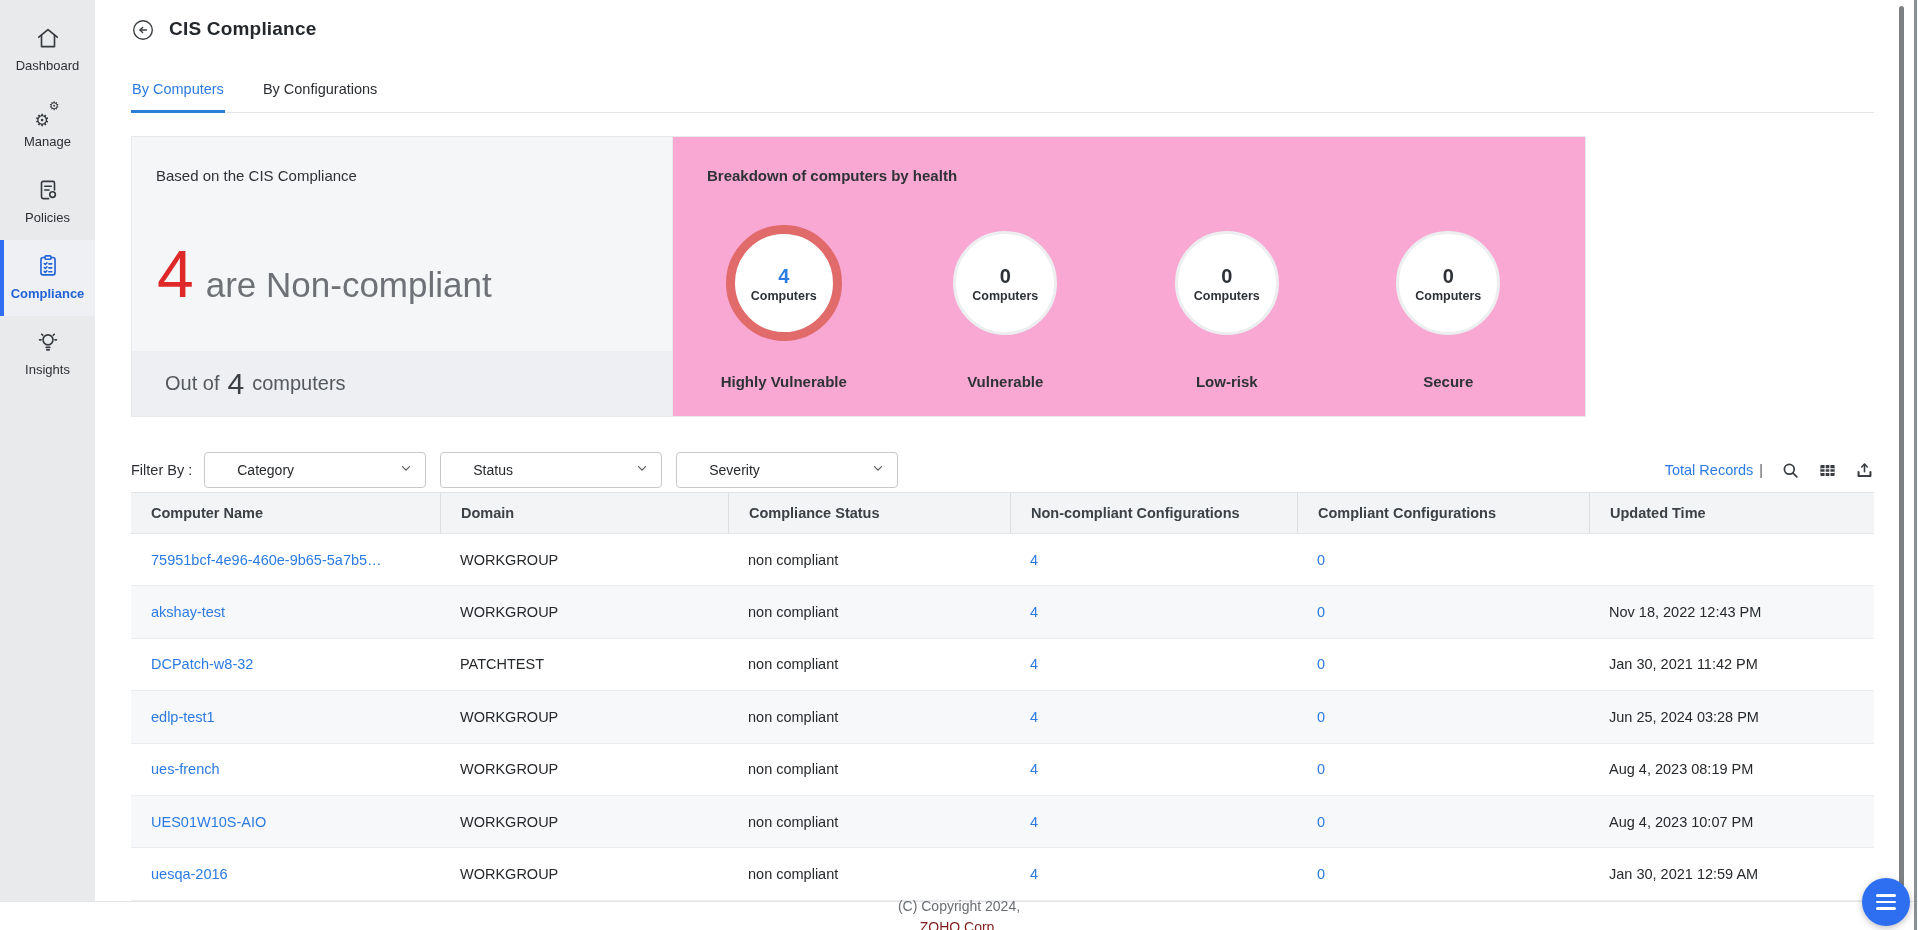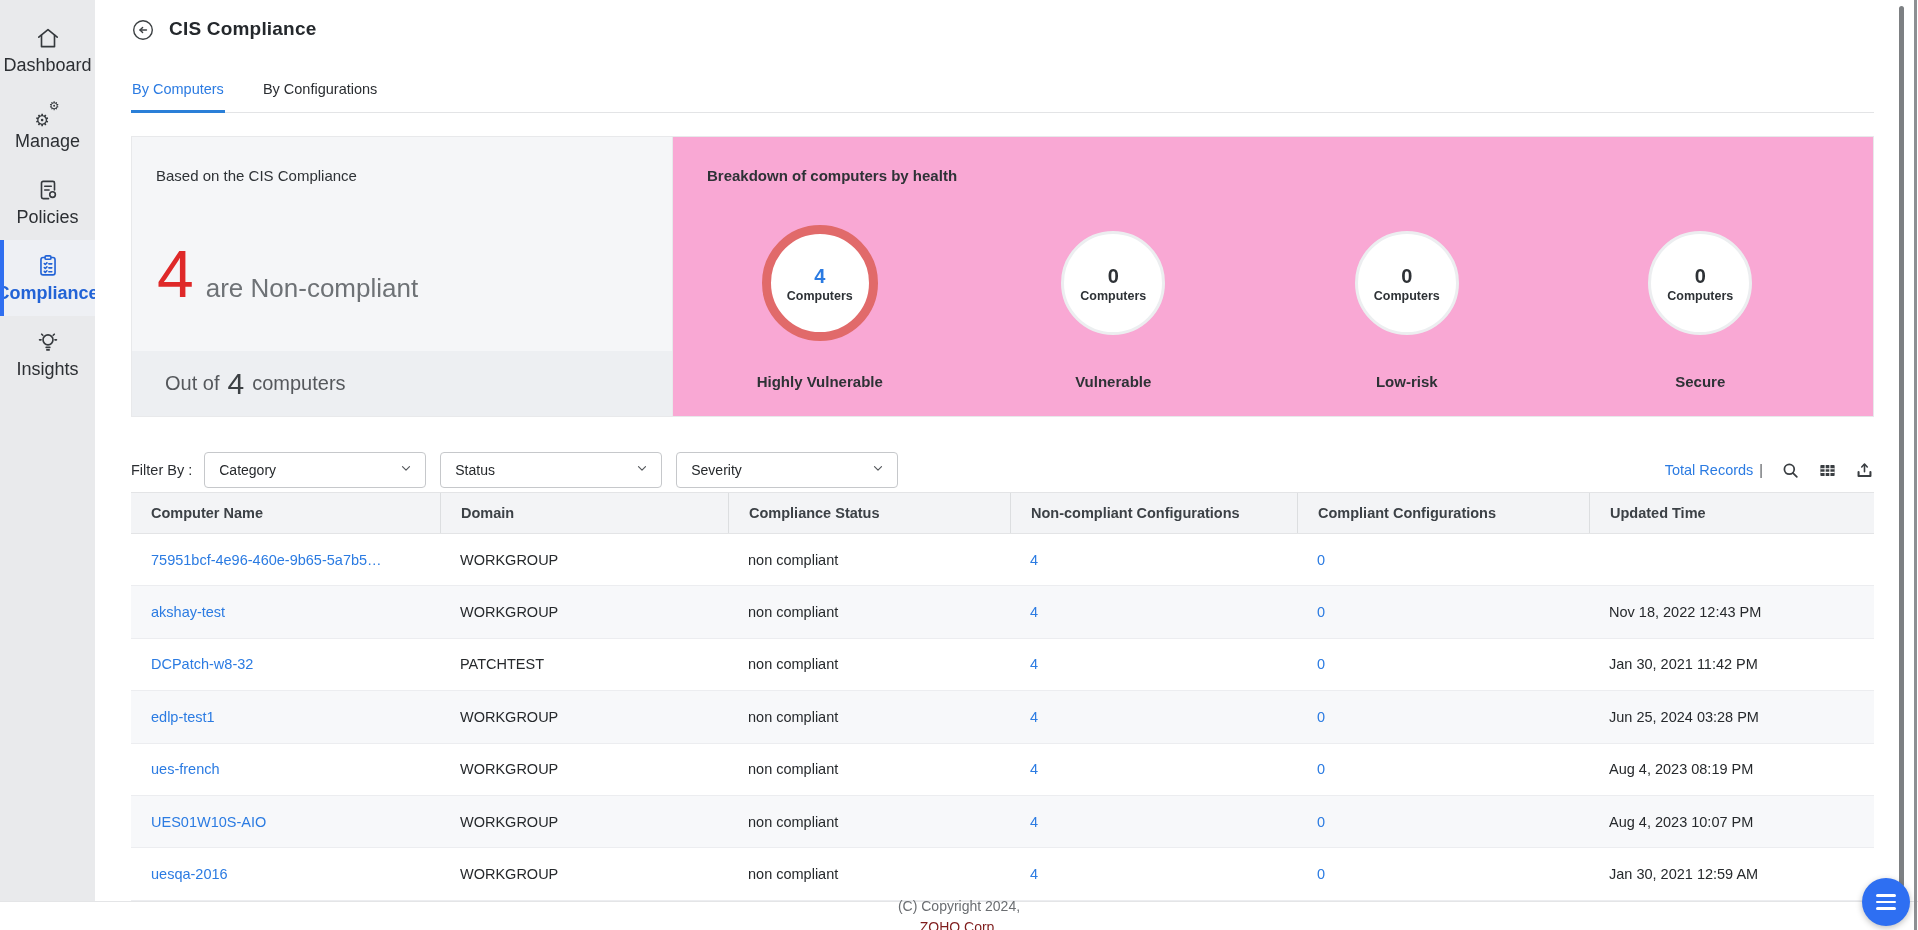--- a/index.html
+++ b/index.html
@@ -3,47 +3,47 @@
 <meta charset="utf-8">
 <style>
   * { margin:0; padding:0; box-sizing:border-box; }
   html,body { width:1918px; height:930px; overflow:hidden; }
   body { font-family:"Liberation Sans", sans-serif; background:#ffffff; color:#26292d; position:relative; }
   .screen { position:absolute; inset:0; background:#fff; }
 
   
   .sidebar { position:absolute; left:0; top:0; width:95px; height:901px; background:#e9eaec; padding-top:12px; }
   .nav-item { position:relative; width:95px; padding:13px 4px 15px 4px; display:flex; flex-direction:column; align-items:center; gap:7px; cursor:pointer; }
-  .nav-item .nav-label { font-size:18px; color:#2c2f33; line-height:15px; }
+  .nav-item .nav-label { font-size:13px; color:#2c2f33; line-height:15px; }
   .nav-item svg { display:block; }
   .nav-item.active { background:#eef0f4; }
   .nav-item.active::before { content:""; position:absolute; left:0; top:0; bottom:0; width:4px; background:#2f6ff0; }
   .nav-item.active .nav-label { color:#2263d6; font-weight:700; }
   .gear-glyphs { position:relative; width:26px; height:26px; color:#35393d; }
   .gear-glyphs .g1 { position:absolute; left:0; bottom:-2px; font-size:17px; line-height:17px; }
   .gear-glyphs .g2 { position:absolute; right:1px; top:-1px; font-size:12px; line-height:12px; }
 
   
   .main { position:absolute; left:95px; top:0; right:0; height:901px; background:#fff; }
 
   .page-header { position:absolute; left:36px; top:18px; display:flex; align-items:flex-start; gap:14px; }
   .back-btn { width:24px; height:24px; cursor:pointer; }
   .page-title { font-size:19px; font-weight:700; color:#24282c; letter-spacing:.2px; }
 
   .tabbar { position:absolute; left:36px; top:75px; width:1743px; border-bottom:1px solid #e3e4e6; display:flex; gap:37px; }
   .tab { font-size:14.5px; padding:6px 1px 13px 1px; cursor:pointer; color:#2b2e32; }
   .tab.active { color:#2b7be2; border-bottom:3px solid #2a7fd8; margin-bottom:-1px; }
 
   
-  .cards { position:absolute; left:36px; top:136px; width:1743px; height:281px; display:flex; border:1px solid #e8e9eb; }
+  .cards { position:absolute; left:36px; top:136px; width:1455px; height:281px; display:flex; border:1px solid #e8e9eb; }
   .summary-card { width:540px; height:100%; background:#f5f6f8; position:relative; flex:none; }
   .summary-heading { position:absolute; left:24px; top:30px; font-size:15px; color:#2e3236; }
   .summary-big { position:absolute; left:25px; top:102px; display:flex; align-items:baseline; gap:12px; }
   .big-red { font-size:66px; line-height:70px; color:#df2929; }
-  .big-caption { font-size:26px; color:#6e7276; }
+  .big-caption { font-size:35px; color:#6e7276; }
   .summary-band { position:absolute; left:0; bottom:0; width:100%; height:65px; background:#edeff2; display:flex; align-items:center; padding-left:33px; gap:8px; }
   .band-muted { font-size:20px; color:#55585c; }
   .band-count { font-size:30px; color:#3c4044; }
 
   .health-card { flex:1; background:#f9a8d4; position:relative; border-left:1px solid #e8e9eb;font-weight:bold; }
   .health-heading { position:absolute; left:34px; top:30px; font-size:15px; color:#2e3236; }
   .health-row { position:absolute; left:0; top:82px; right:26px; display:flex; }
   .health-col { flex:1; display:flex; flex-direction:column; align-items:center; }
   .ringbox { height:128px; display:flex; align-items:center; justify-content:center; }
   .ring { border-radius:50%; display:flex; flex-direction:column; align-items:center; justify-content:center; background:#fff; }
@@ -51,21 +51,21 @@
   .ring.ring-gray { width:104px; height:104px; border:3px solid #eceef0; }
   .ring-count { font-size:20px; line-height:24px; }
   .ring-count.blue { color:#2b7be2; }
   .ring-count.dark { color:#2e3236; }
   .ring-unit { font-size:12.5px; color:#2e3236; margin-top:1px; }
   .health-label { margin-top:26px; font-size:15px; color:#2e3236; }
 
   
   .filter-row { position:absolute; left:36px; top:452px; width:1743px; height:36px; display:flex; align-items:center; }
   .filter-label { font-size:14.5px; color:#2b2e32; margin-right:12px; }
-  .dropdown { width:222px; height:36px; border:1px solid #c6c8cb; border-radius:4px; background:#fff; display:flex; align-items:center; justify-content:space-between; padding:0 12px 0 14px; margin-right:14px; cursor:pointer; }
+  .dropdown { width:222px; height:36px; border:1px solid #c6c8cb; border-radius:4px; background:#fff; display:flex; align-items:center; justify-content:space-between; padding:0 12px 0 32px; margin-right:14px; cursor:pointer; }
   .dropdown-value { font-size:14px; color:#26292c; }
   .toolbar { margin-left:auto; display:flex; align-items:center; gap:17px; }
   .total-records { font-size:14.5px; color:#2b7be2; cursor:pointer; }
   .toolbar-sep { color:#55585c; font-size:14px; margin-left:-11px; }
   .icon-btn { width:20px; height:20px; cursor:pointer; display:flex; align-items:center; justify-content:center; }
 
   
   .table { position:absolute; left:36px; top:492px; width:1743px; }
   .thead, .tr { display:grid; grid-template-columns:309px 288px 282px 287px 292px 285px; }
   .thead { background:#f3f4f6; border-top:1px solid #e3e4e6; border-bottom:1px solid #e3e4e6; height:42px; }

